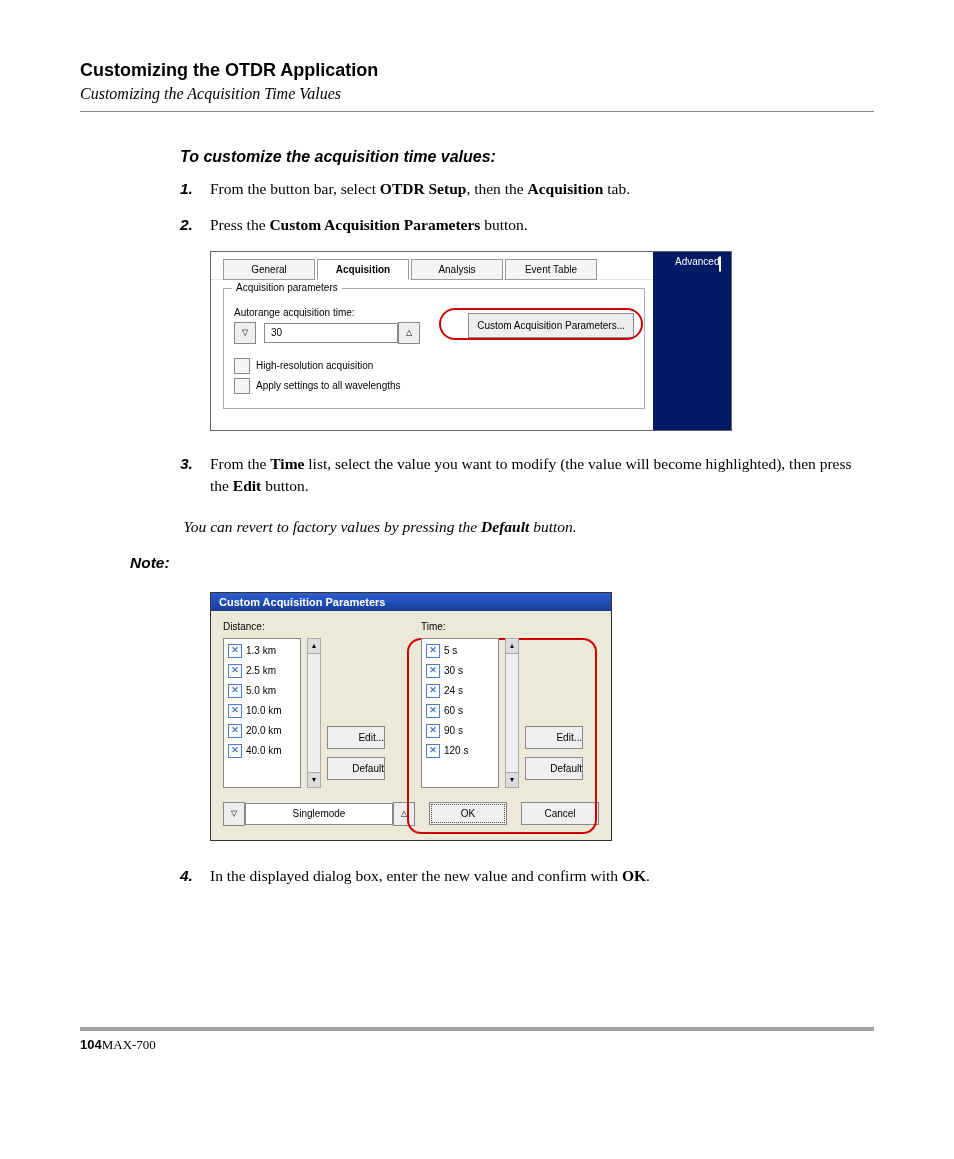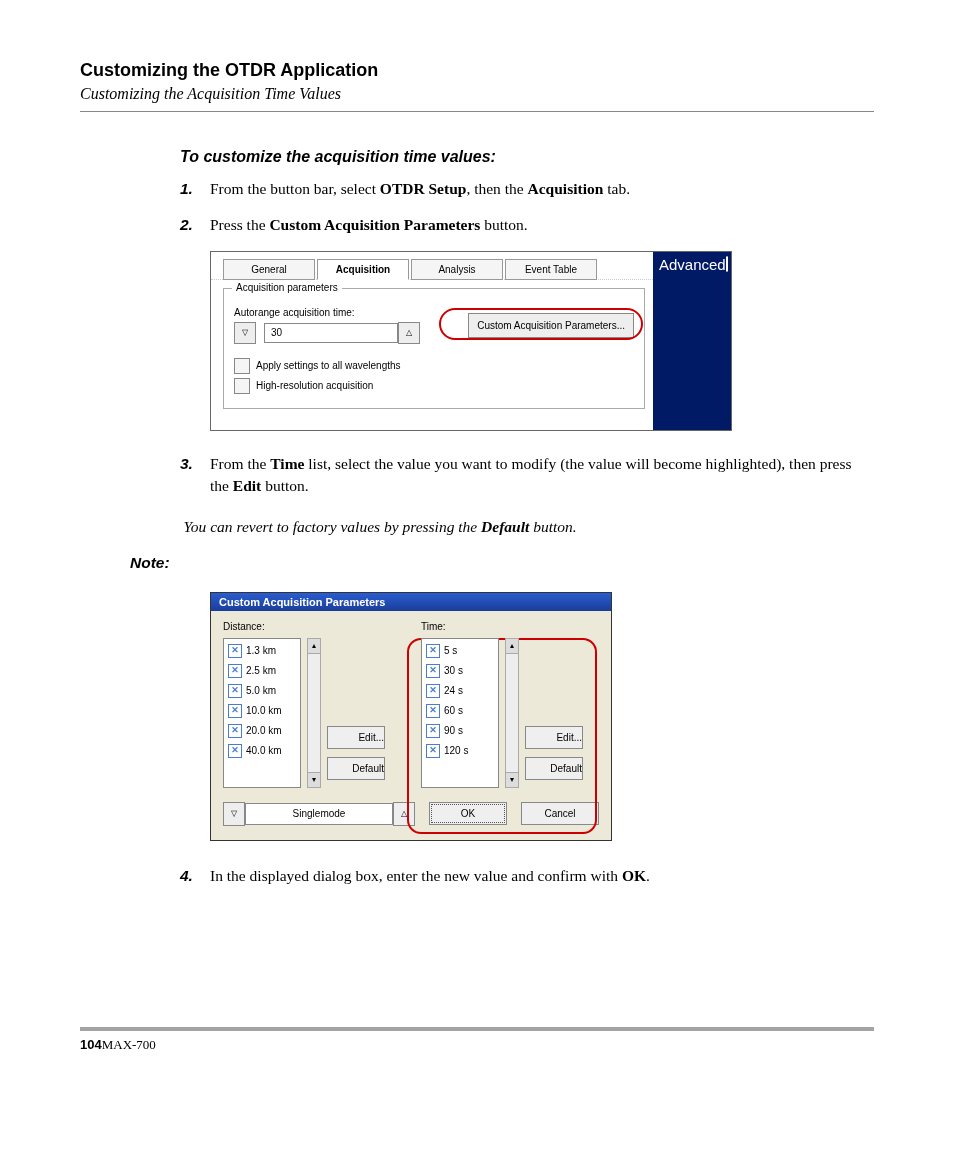--- a/index.html
+++ b/index.html
@@ -98,22 +98,22 @@
     font-weight: bold;
     background: #fff;
     border-bottom-color: #fff;
   }
   .shot1 .blue-side {
     position: absolute;
     right: 0; top: 0; bottom: 0;
     width: 78px;
     background: #001a66;
     color: #fff;
-    font-size: 15px;
-    padding: 4px 6px;
+    font-size: 10px;
+    padding: 4px 22px;
     box-sizing: border-box;
     display: flex;
     justify-content: space-between;
     align-items: flex-start;
   }
   .shot1 .blue-icon {
     width: 12px; height: 14px;
     background: repeating-linear-gradient(#fff, #fff 1px, #001a66 1px, #001a66 2px);
     border: 1px solid #fff;
     border-radius: 1px;
@@ -351,25 +351,25 @@
               <div class="tri-btn">▽</div>
               <div class="step-input">30</div>
               <div class="tri-btn">△</div>
             </div>
           </div>
           <div class="cap-btn">Custom Acquisition Parameters...</div>
         </div>
         <div class="checks">
           <div class="check-row">
             <div class="cbox"></div>
-            <span>Apply settings to all wavelengths</span>
+            <span>High-resolution acquisition</span>
           </div>
           <div class="check-row">
             <div class="cbox"></div>
-            <span>High-resolution acquisition</span>
+            <span>Apply settings to all wavelengths</span>
           </div>
         </div>
       </div>
     </div>
     <div class="red-ring1"></div>
   </div>
 
   <div class="step">
     <div class="step-num">3.</div>
     <div class="step-text">

